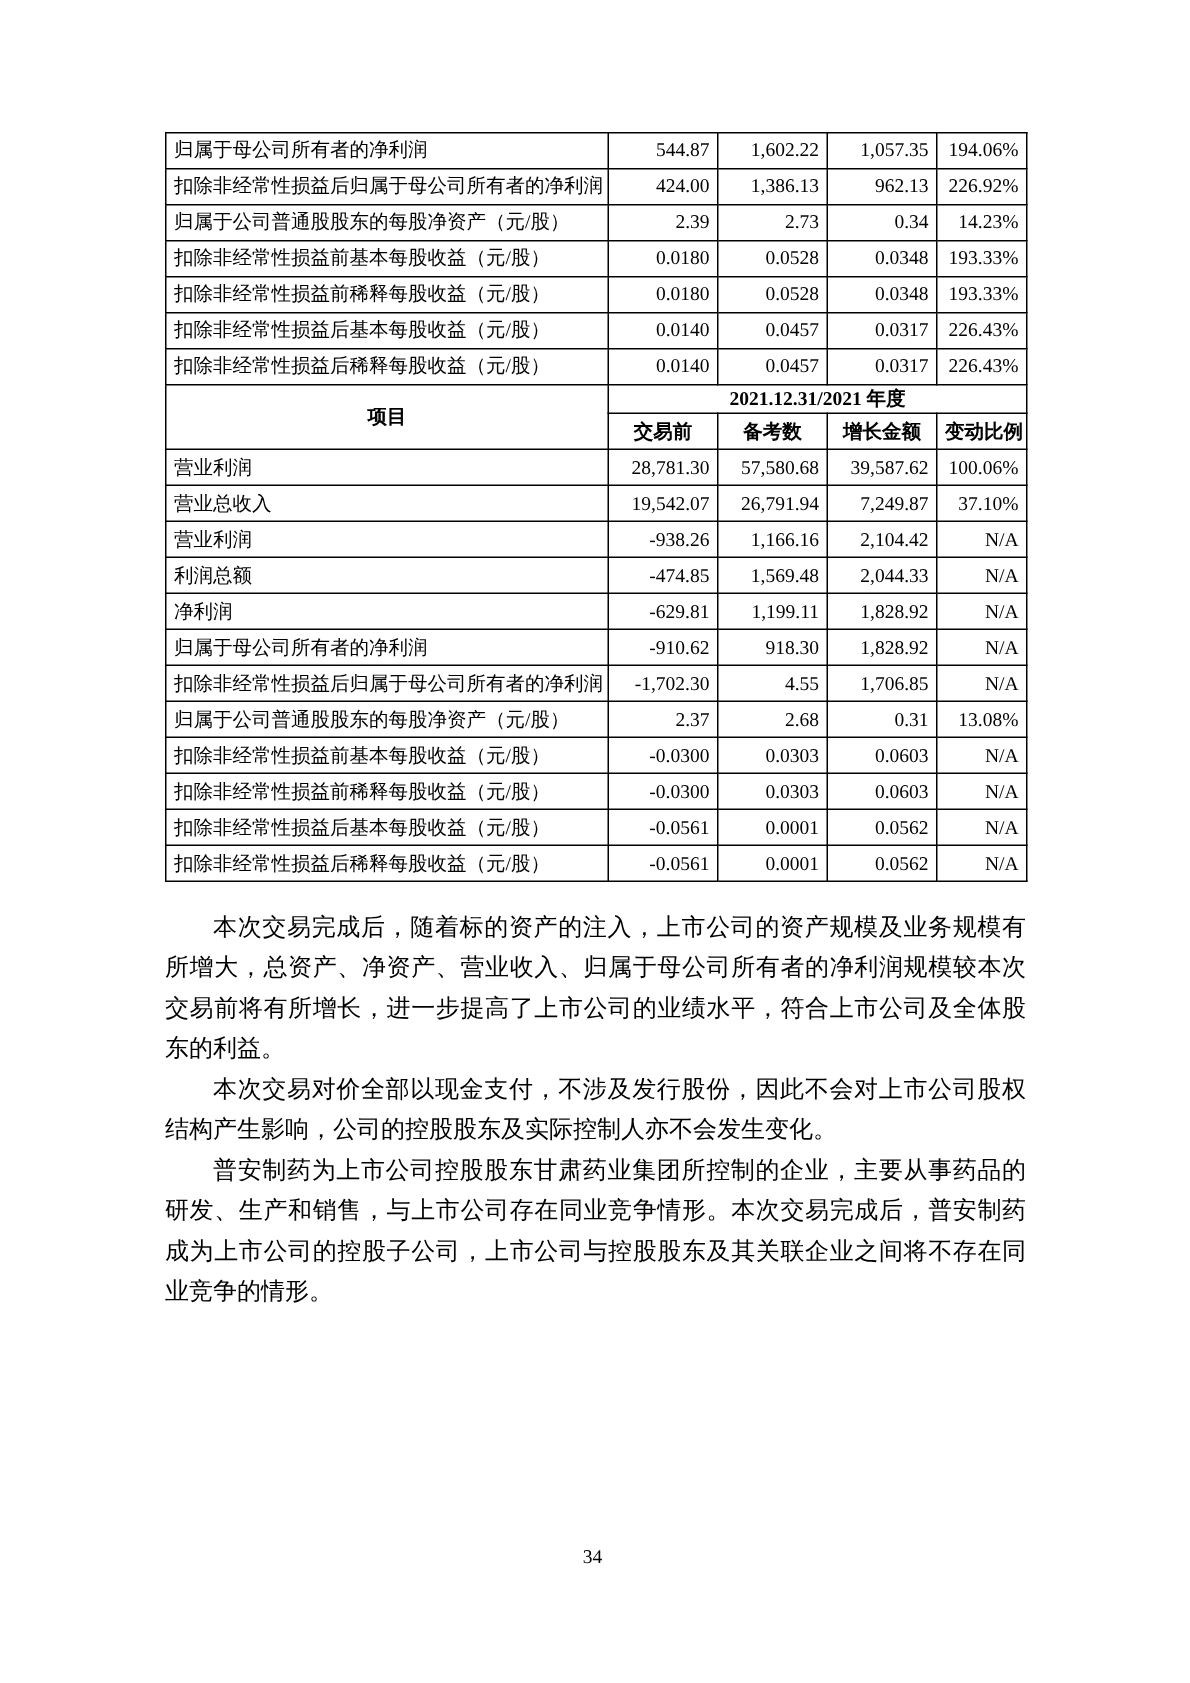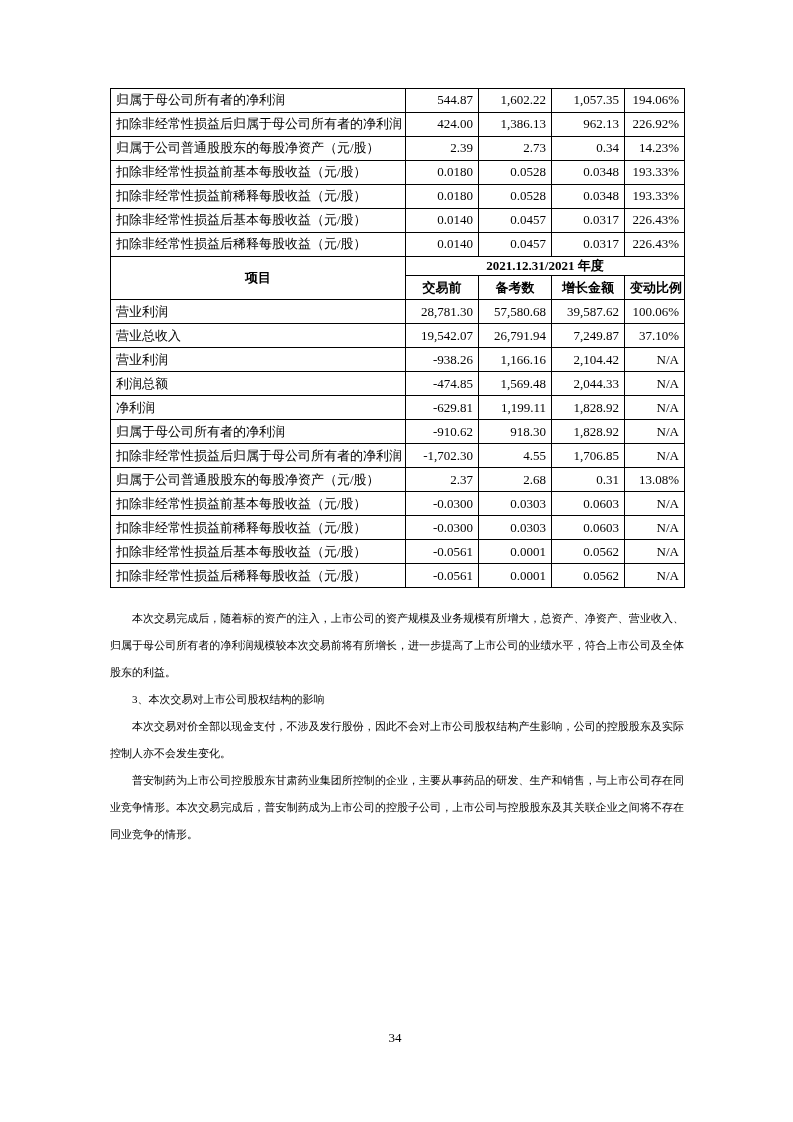--- a/index.html
+++ b/index.html
@@ -38,21 +38,21 @@
   td.label-cell { text-align: left; }
   td.num-cell { text-align: right; padding-right: 6px; }
   td.num-cell.na { text-align: right; padding-right: 5px; }
   td.hcell { font-weight: bold; text-align: center; }
   tr.period-row td { height: 19px; }
 
   
   .paragraphs { margin-top: 17px; width: 574px; }
   p.para {
     margin: 0;
-    font-size: 11px;
+    font-size: 16px;
     line-height: 27px;
     text-align: justify;
     text-indent: 2em;
     word-break: break-all;
   }
   p.para.bold-heading {
     font-weight: bold;
     text-indent: 1.6em;
     margin-top: 12px;
   }
@@ -227,21 +227,20 @@
             <td class="num-cell">-0.0561</td>
             <td class="num-cell">0.0001</td>
             <td class="num-cell">0.0562</td>
             <td class="num-cell na">N/A</td>
           </tr>
         </tbody>
     </table>
 
     <div class="paragraphs">
         <p class="para body">本次交易完成后，随着标的资产的注入，上市公司的资产规模及业务规模有所增大，总资产、净资产、营业收入、归属于母公司所有者的净利润规模较本次交易前将有所增长，进一步提高了上市公司的业绩水平，符合上市公司及全体股东的利益。</p>
-        <p class="para heading">3、本次交易对上市公司股权结构的影响</p>
         <p class="para body">本次交易对价全部以现金支付，不涉及发行股份，因此不会对上市公司股权结构产生影响，公司的控股股东及实际控制人亦不会发生变化。</p>
         <p class="para body">普安制药为上市公司控股股东甘肃药业集团所控制的企业，主要从事药品的研发、生产和销售，与上市公司存在同业竞争情形。本次交易完成后，普安制药成为上市公司的控股子公司，上市公司与控股股东及其关联企业之间将不存在同业竞争的情形。</p>
       </div>
 
   </div>
 
   <div class="page-number">34</div>
 </div>
 
 </body></html>

